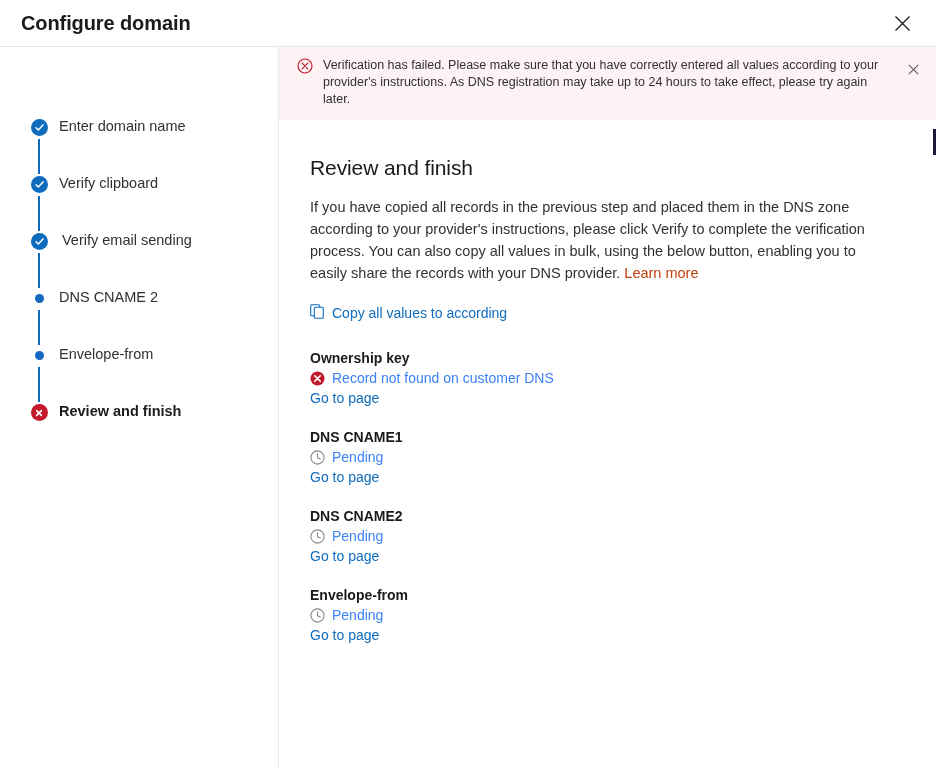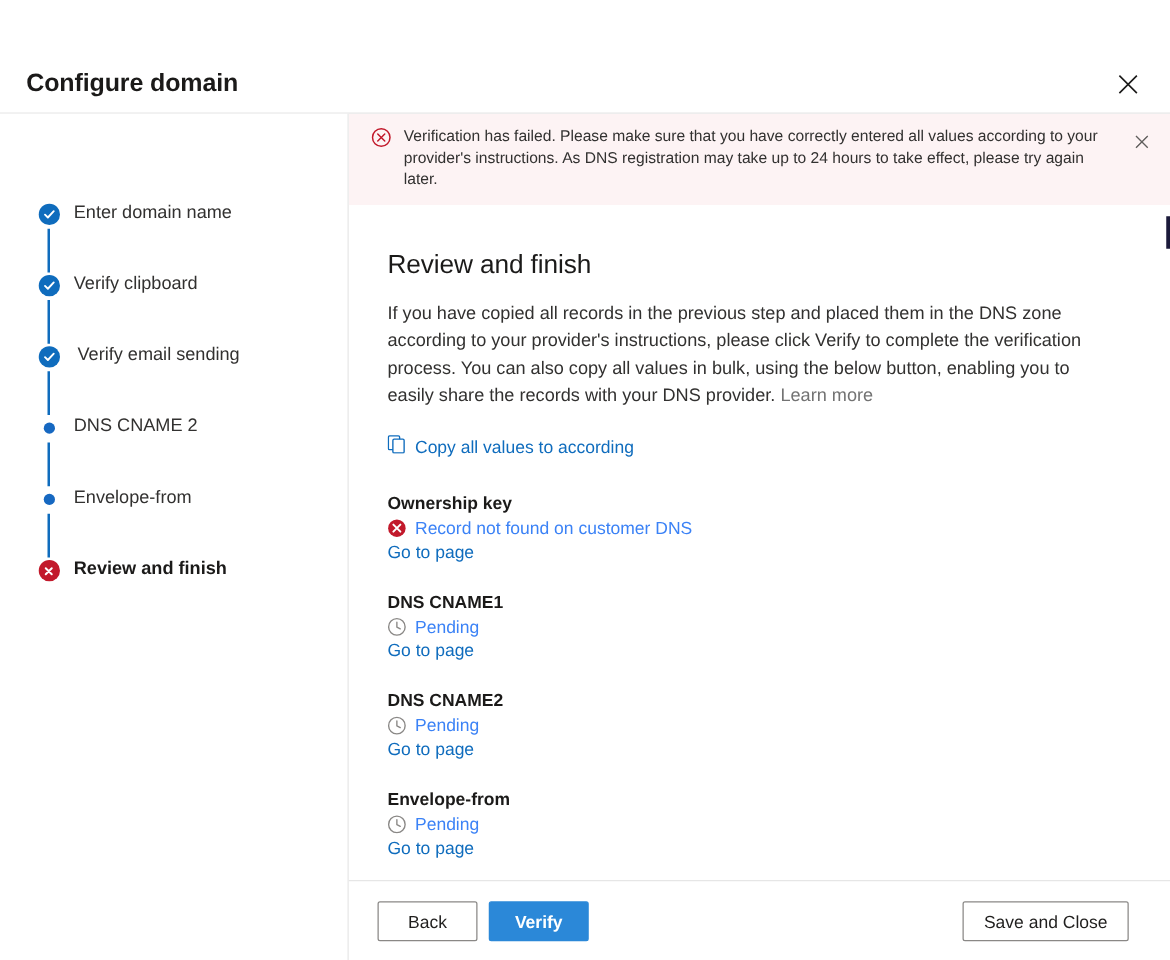--- a/index.html
+++ b/index.html
@@ -29,21 +29,20 @@
   
   .titlebar {
     height: 47px;
     min-height: 47px;
     border-bottom: 1px solid #e6e6e6;
     display: flex;
     align-items: center;
     padding: 0 0 0 21px;
     box-sizing: border-box;
     position: relative;
-    margin-top: 44px;
   }
   .title-text {
     font-size: 20px;
     font-weight: bold;
     color: #1b1a19;
     letter-spacing: -0.1px;
   }
   .titlebar-close {
     position: absolute;
     right: 14px;
@@ -205,21 +204,21 @@
     letter-spacing: -0.1px;
   }
   .para {
     font-size: 14.5px;
     line-height: 22px;
     color: #323130;
     max-width: 578px;
     margin: 0 0 20px 0;
   }
   .link {
-    color: #737373;
+    color: #c2410c;
     text-decoration: none;
     cursor: pointer;
     text-align: center;
   }
 
   .copy-all {
     display: inline-flex;
     align-items: center;
     gap: 7px;
     font-size: 14px;
@@ -488,25 +487,16 @@
             </div>
 
           </div>
         </div>
 
         <div class="scrollbar-track">
           <div class="scrollbar-thumb"></div>
         </div>
       </div>
 
-      <div class="footer">
-        <div class="footer-left">
-          <button class="btn btn-default">Back</button>
-          <button class="btn btn-primary">Verify</button>
-        </div>
-        <div class="footer-right">
-          <button class="btn btn-default btn-wide">Save and Close</button>
-        </div>
-      </div>
     </div>
 
   </div>
 </div>
 
 </body></html>

